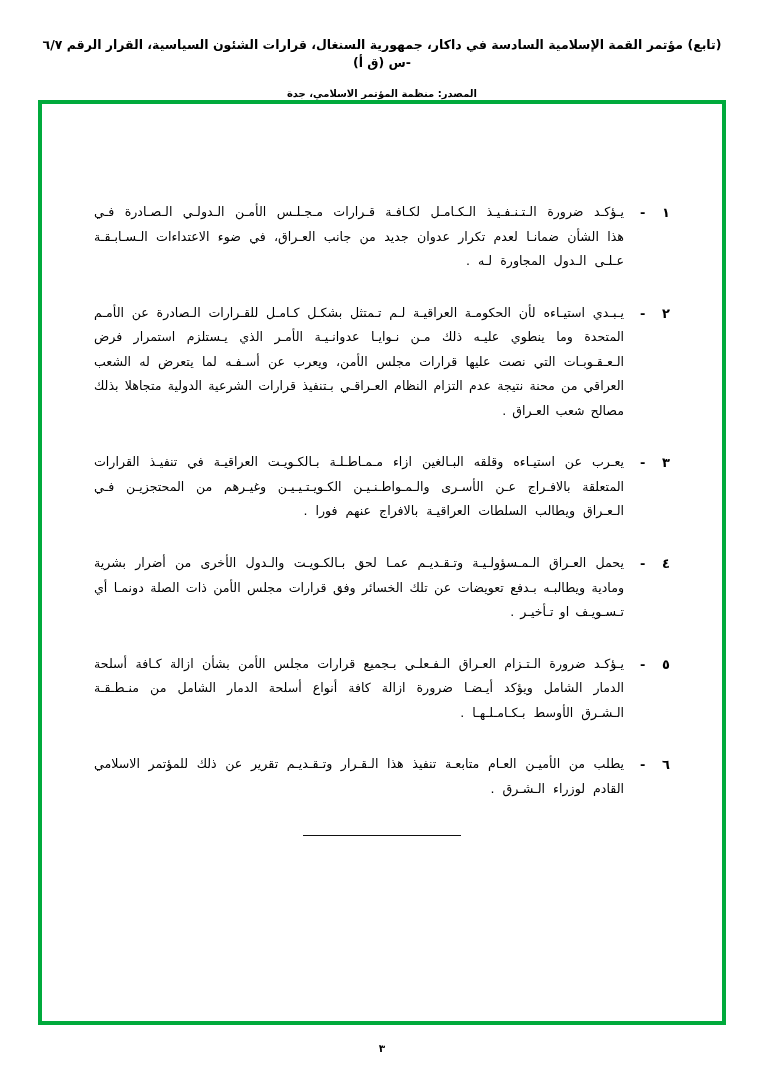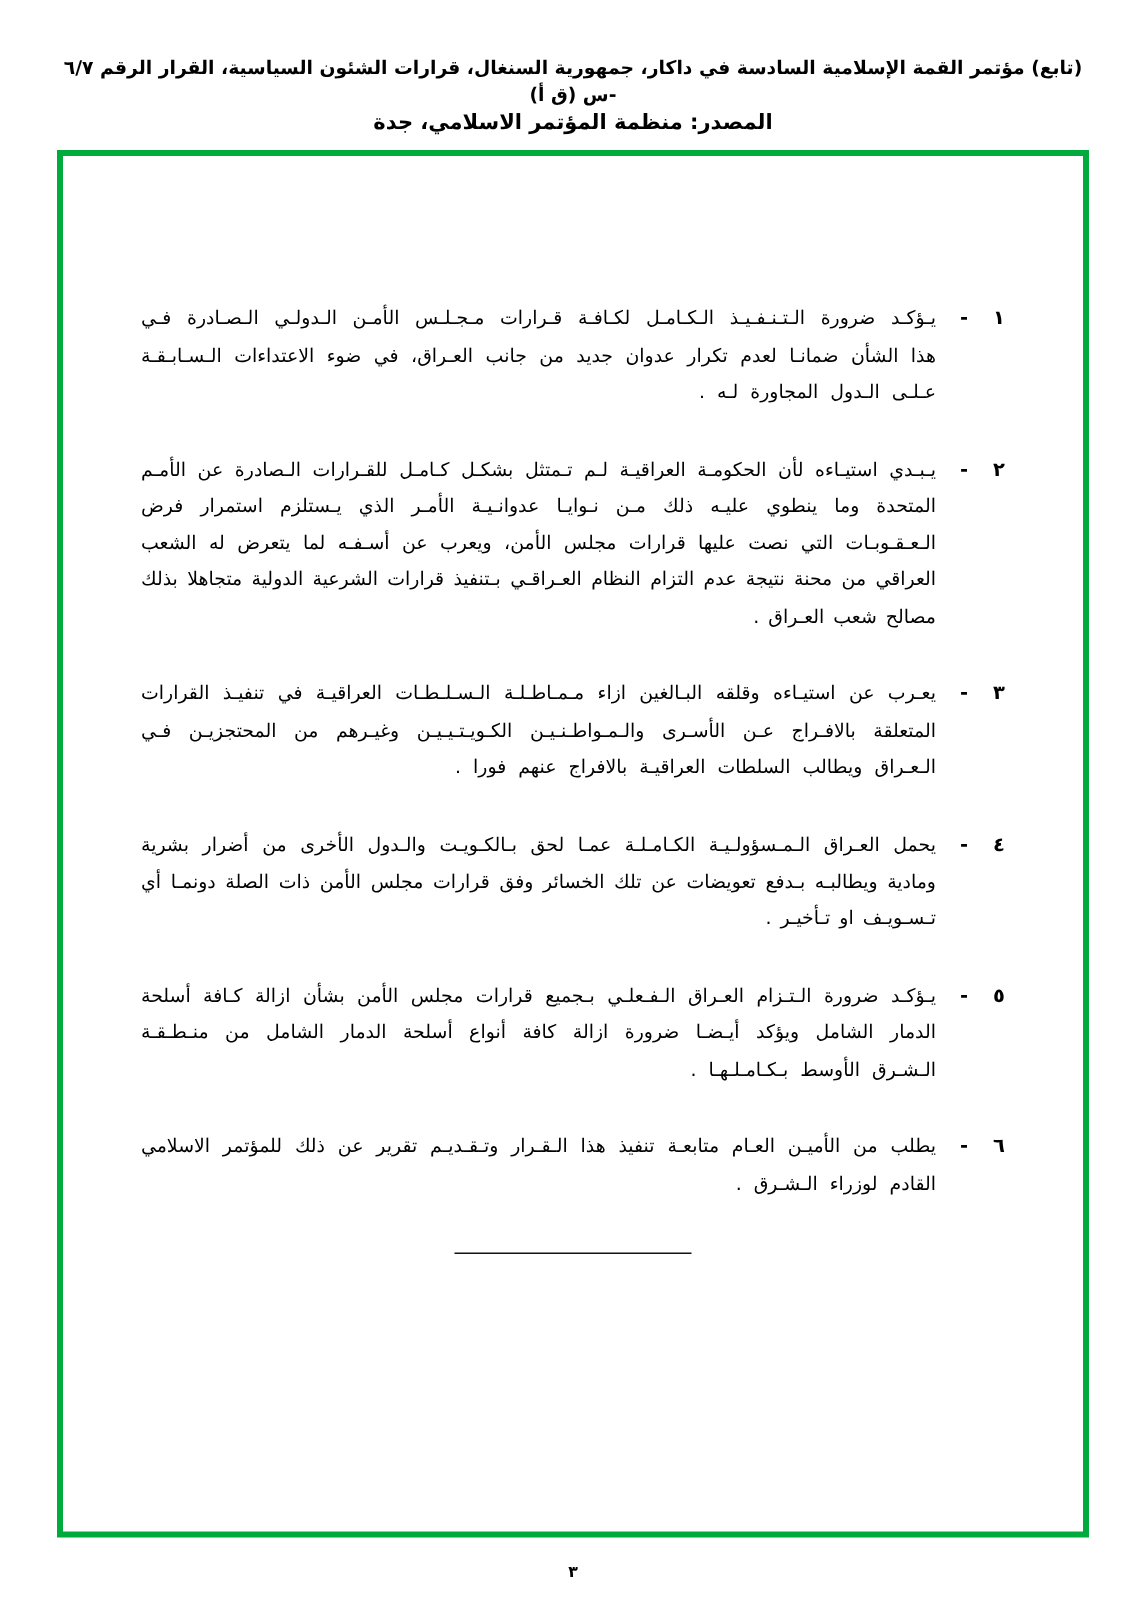--- a/index.html
+++ b/index.html
@@ -29,22 +29,22 @@
   }
   .header-title {
     font-size: 12.5px;
     font-weight: bold;
     line-height: 1.45;
     letter-spacing: 0px;
     color: #000;
     direction: rtl;
   }
   .header-source {
-    margin-top: 2px;
-    font-size: 14px;
+    margin-top: 16px;
+    font-size: 10px;
     font-weight: bold;
     color: #000;
     direction: rtl;
   }
 
   
   .frame {
     position: absolute;
     top: 100px;
     left: 38px;
@@ -151,29 +151,29 @@
           <span class="clause-dash">-</span>
         </div>
         <div class="clause-text">يـبـدي استيـاءه لأن الحكومـة العراقيـة لـم تـمتثل بشكـل كـامـل للقـرارات الـصادرة عن الأمـم المتحدة وما ينطوي عليـه ذلك مـن نـوايـا عدوانـيـة الأمـر الذي يـستلزم استمرار فرض الـعـقـوبـات التي نصت عليها قرارات مجلس الأمن، ويعرب عن أسـفـه لما يتعرض له الشعب العراقي من محنة نتيجة عدم التزام النظام العـراقـي بـتنفيذ قرارات الشرعية الدولية متجاهلا بذلك مصالح شعب العـراق .</div>
       </div>
 
       <div class="clause">
         <div class="clause-marker">
           <span class="clause-num">٣</span>
           <span class="clause-dash">-</span>
         </div>
-        <div class="clause-text loose">يعـرب عن استيـاءه وقلقه البـالغين ازاء مـمـاطـلـة الـسـلـطـات العراقيـة في تنفيـذ القرارات المتعلقة بالافـراج عـن الأسـرى والـمـواطـنـيـن الكـويـتـيـيـن وغيـرهم من المحتجزيـن فـي الـعـراق ويطالب السلطات العراقيـة بالافراج عنهم فورا .</div>
+        <div class="clause-text loose">يعـرب عن استيـاءه وقلقه البـالغين ازاء مـمـاطـلـة بـالكـويـت العراقيـة في تنفيـذ القرارات المتعلقة بالافـراج عـن الأسـرى والـمـواطـنـيـن الكـويـتـيـيـن وغيـرهم من المحتجزيـن فـي الـعـراق ويطالب السلطات العراقيـة بالافراج عنهم فورا .</div>
       </div>
 
       <div class="clause">
         <div class="clause-marker">
           <span class="clause-num">٤</span>
           <span class="clause-dash">-</span>
         </div>
-        <div class="clause-text">يحمل العـراق الـمـسؤولـيـة الكـامـلـة عمـا لحق بـالكـويـت والـدول الأخرى من أضرار بشرية ومادية ويطالبـه بـدفع تعويضات عن تلك الخسائر وفق قرارات مجلس الأمن ذات الصلة دونمـا أي تـسـويـف او تـأخيـر .</div>
+        <div class="clause-text">يحمل العـراق الـمـسؤولـيـة وتـقـديـم عمـا لحق بـالكـويـت والـدول الأخرى من أضرار بشرية ومادية ويطالبـه بـدفع تعويضات عن تلك الخسائر وفق قرارات مجلس الأمن ذات الصلة دونمـا أي تـسـويـف او تـأخيـر .</div>
       </div>
 
       <div class="clause">
         <div class="clause-marker">
           <span class="clause-num">٥</span>
           <span class="clause-dash">-</span>
         </div>
         <div class="clause-text loose">يـؤكـد ضرورة الـتـزام العـراق الـفـعلـي بـجميع قرارات مجلس الأمن بشأن ازالة كـافة أسلحة الدمار الشامل ويؤكد أيـضـا ضرورة ازالة كافة أنواع أسلحة الدمار الشامل من منـطـقـة الـشـرق الأوسط بـكـامـلـهـا .</div>
       </div>
 

